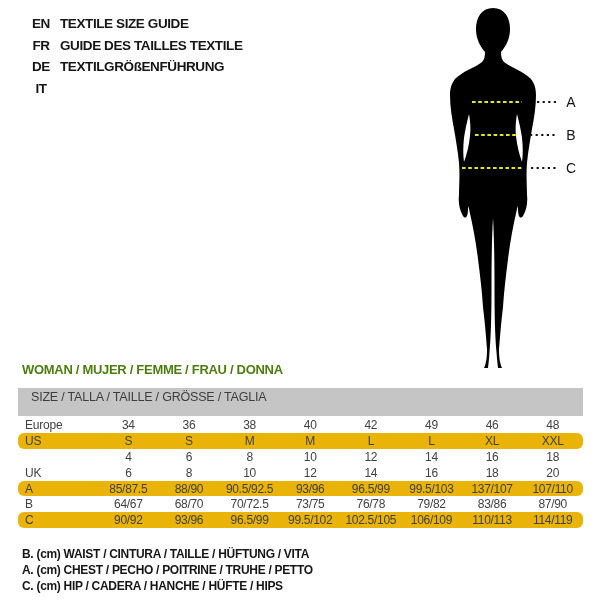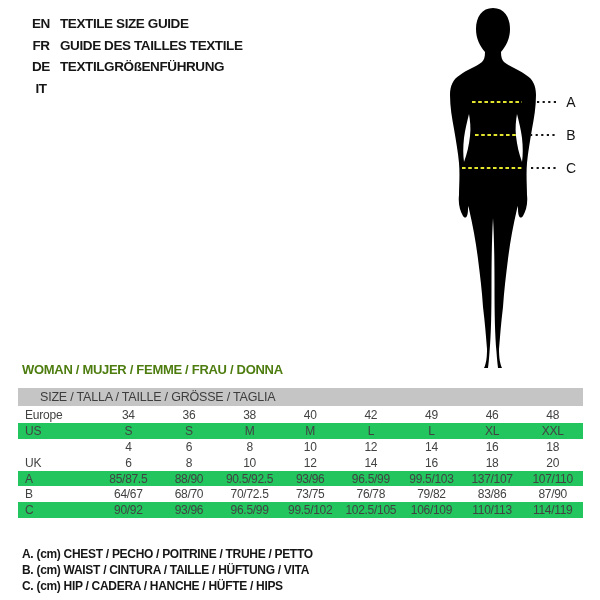--- a/index.html
+++ b/index.html
@@ -16,23 +16,23 @@
   .figure{position:absolute;left:430px;top:0;width:170px;height:380px;}
   .figure svg{position:absolute;left:0;top:0;}
   .mlabel{position:absolute;left:133px;width:16px;text-align:center;font-size:14px;color:#141414;}
   .mlabel.a{top:94px;}
   .mlabel.b{top:127px;}
   .mlabel.c{top:160px;}
 
   
   .table-title{position:absolute;left:22px;top:362px;font-size:13px;font-weight:bold;color:#4d7c0f;letter-spacing:-0.3px;}
   .size-table{position:absolute;left:18px;top:388px;width:565px;}
-  .thead{height:18px;line-height:18px;background:#c5c5c5;color:#3d3d3d;font-size:12.5px;padding-left:22px;letter-spacing:-0.2px;margin-bottom:1.5px;}
+  .thead{height:28px;line-height:18px;background:#c5c5c5;color:#3d3d3d;font-size:12.5px;padding-left:13px;letter-spacing:-0.2px;margin-bottom:1.5px;}
   .trow{display:grid;grid-template-columns:80px repeat(8,1fr);height:15.8px;align-items:center;font-size:12px;color:#424242;}
-  .trow.shaded{background:#22c55e;}
+  .trow.shaded{background:#eab308;border-radius:6px;}
   .rlabel{padding-left:7px;text-align:left;letter-spacing:-0.2px;}
   .cell{text-align:center;letter-spacing:-0.3px;}
 
   
   .legend{position:absolute;left:22px;top:547px;}
   .legend div{font-size:12px;font-weight:bold;color:#161616;line-height:15.9px;letter-spacing:-0.3px;white-space:nowrap;}
 </style>
 </head>
 <body>
 
@@ -171,18 +171,18 @@
       <span class="cell">96.5/99</span>
       <span class="cell">99.5/102</span>
       <span class="cell">102.5/105</span>
       <span class="cell">106/109</span>
       <span class="cell">110/113</span>
       <span class="cell">114/119</span>
     </div>
   </div>
 
   <div class="legend">
+    <div>B. (cm) WAIST / CINTURA / TAILLE / HÜFTUNG / VITA</div>
     <div>A. (cm) CHEST / PECHO / POITRINE / TRUHE / PETTO</div>
-    <div>B. (cm) WAIST / CINTURA / TAILLE / HÜFTUNG / VITA</div>
     <div>C. (cm) HIP / CADERA / HANCHE / HÜFTE / HIPS</div>
   </div>
 
 </div>
 
 </body></html>

